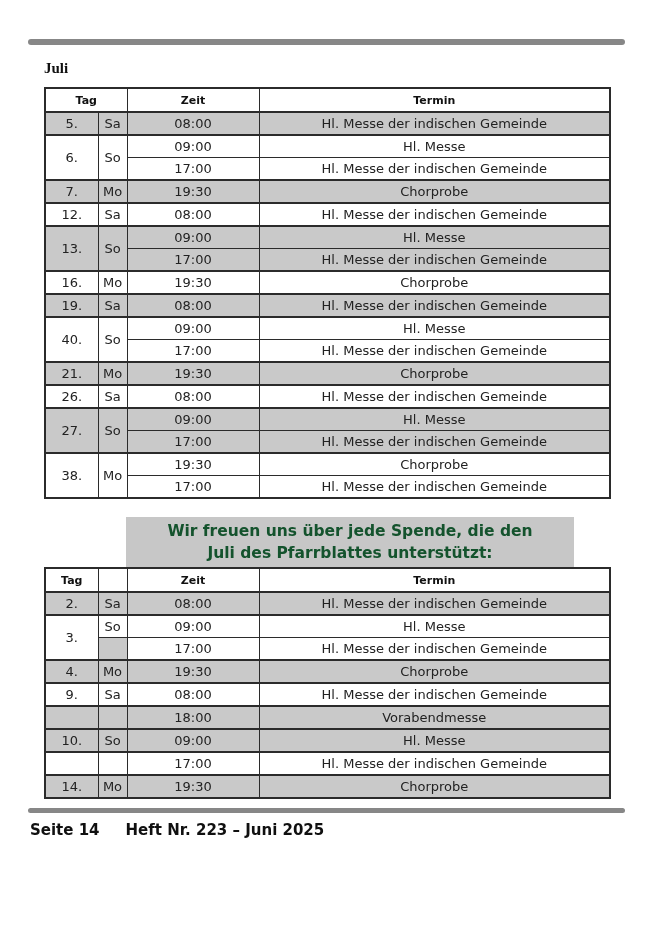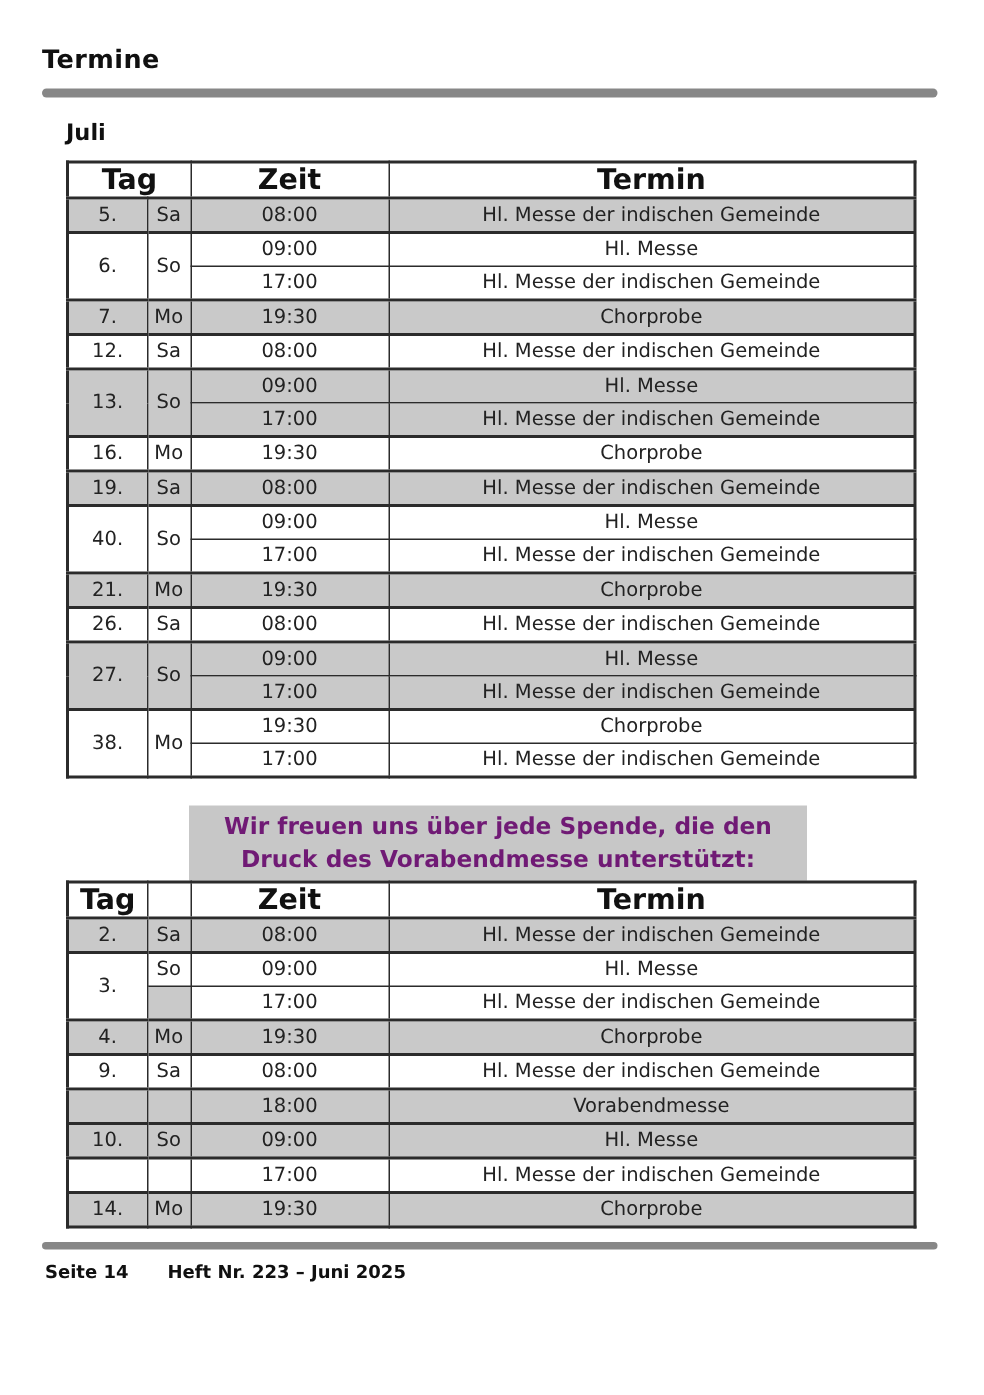--- a/index.html
+++ b/index.html
@@ -14,63 +14,62 @@
     font-size:17px;font-weight:bold;margin:0;color:#101010;
     letter-spacing:0.3px;line-height:20px;
   }
   .rule{
     height:6px;width:597px;border-radius:3px;
     background:var(--rule-gray,#878787);
     margin-top:9px;
   }
   .section-title{
     font-size:15px;font-weight:bold;color:#101010;
-    margin:14px 0 10px 16px;line-height:18px;
+    margin:14px 0 10px 16px;line-height:18px;font-family:Liberation Serif, serif;
   }
   .section-title.august{margin-top:12px;}
 
   table.schedule{
     border-collapse:collapse;table-layout:fixed;
     width:565px;margin-left:16px;
     font-size:13px;color:#222;
   }
   table.schedule{border:2px solid var(--border-dark,#2b2b2b);}
   table.schedule th,table.schedule td{
     border:1px solid var(--border-dark,#2b2b2b);
     text-align:center;vertical-align:middle;
     padding:0 3px;overflow:hidden;white-space:nowrap;
   }
   table.schedule th{
-    font-size:19px;font-weight:bold;height:22px;color:#111;
+    font-size:11px;font-weight:bold;height:22px;color:#111;
     border-bottom-width:2px;background:#ffffff;
   }
   table.schedule td{height:21px;background:#ffffff;}
   table.schedule td.g{background:var(--row-gray,#c9c9c9);}
   table.schedule tr.block-start td{border-top-width:2px;}
 
   .donation{
-    width:412px;margin:18px 0 0 98px;padding:3px 0;
+    width:448px;margin:18px 0 0 98px;padding:3px 0;
     background:var(--box-gray,#c7c7c7);
     text-align:center;font-weight:bold;font-size:15.5px;
-    line-height:22px;color:#701a75;
+    line-height:22px;color:#14532d;
   }
 
   .footer-rule{margin-top:9px;height:5px;border-radius:2.5px;}
   .page-footer{
     margin-top:8px;margin-left:2px;
-    font-weight:bold;font-size:12px;color:#101010;
+    font-weight:bold;font-size:15px;color:#101010;
   }
   .page-footer .issue{margin-left:26px;}
 </style>
 </head>
 <body>
 
 <div class="page">
 
-  <h1 class="page-title">Termine</h1>
   <div class="rule"></div>
 
   <section>
     <h2 class="section-title">Juli</h2>
     <table class="schedule">
       <colgroup>
         <col style="width:53px">
           <col style="width:29px">
           <col style="width:132px">
           <col style="width:351px">
@@ -174,21 +173,21 @@
           <tr>
             <td class="w">17:00</td>
             <td class="w">Hl. Messe der indischen Gemeinde</td>
           </tr>
         </tbody>
       </table>
   </section>
 
   <div class="donation">
     <div>Wir freuen uns über jede Spende, die den</div>
-    <div>Druck des Vorabendmesse unterstützt:</div>
+    <div>Juli des Pfarrblattes unterstützt:</div>
   </div>
 
   <section>
     <table class="schedule">
       <colgroup>
         <col style="width:53px">
           <col style="width:29px">
           <col style="width:132px">
           <col style="width:351px">
       </colgroup>

